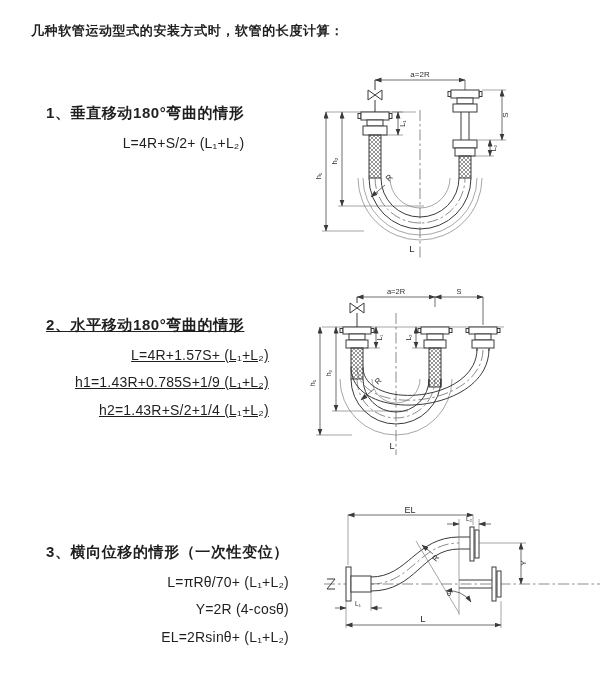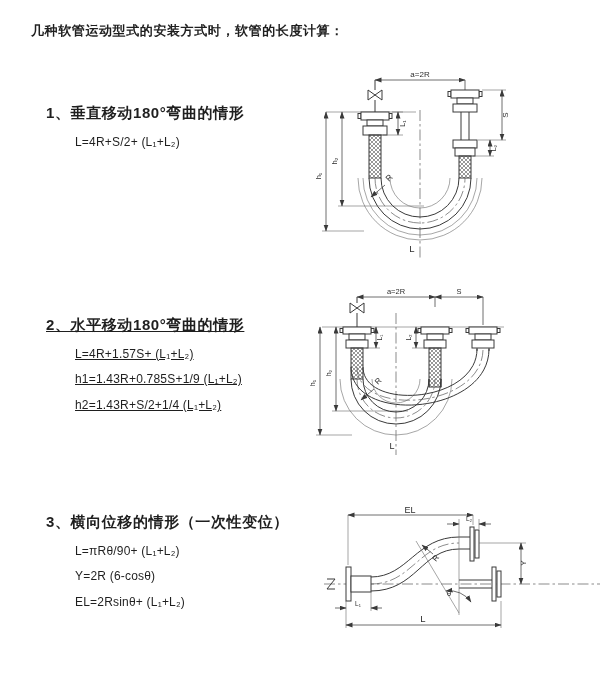--- a/index.html
+++ b/index.html
@@ -11,24 +11,24 @@
     position:relative;
     overflow:hidden;
   }
   .title {
     position:absolute; left:31px; top:22px;
     font-size:13px; font-weight:600; letter-spacing:0.6px;
     white-space:nowrap;
   }
   .section { position:absolute; left:46px; white-space:nowrap; }
   .sec-heading { font-size:15px; font-weight:600; letter-spacing:0.6px; }
-  .formula { font-size:12px; margin:11.5px 0 0 29px; letter-spacing:0.2px; }
+  .formula { font-size:14px; margin:11.5px 0 0 29px; letter-spacing:0.2px;text-align:right; }
   #section-1 { top:104px; }
   #section-2 { top:316px;text-decoration:underline; }
-  #section-3 { top:513px; }
+  #section-3 { top:543px; }
   .diagram { position:absolute; }
   #diagram-1 { left:312px; top:66px; }
   #diagram-2 { left:308px; top:283px; }
   #diagram-3 { left:316px; top:503px; }
   svg { display:block; }
   svg text { font-family:"Liberation Sans","DejaVu Sans",sans-serif; fill:#2e2e2e; }
   .ln   { stroke:#3a3a3a; stroke-width:1; fill:none; }
   .thin { stroke:#6a6a6a; stroke-width:0.6; fill:none; }
   .dim  { stroke:#4a4a4a; stroke-width:0.8; fill:none; }
   .cl   { stroke:#5a5a5a; stroke-width:0.7; fill:none; stroke-dasharray:11 3 2.5 3; }
@@ -48,22 +48,22 @@
 
   <div class="section" id="section-2">
     <div class="sec-heading">2、水平移动180°弯曲的情形</div>
     <div class="formula">L=4R+1.57S+ (L₁+L₂)</div>
     <div class="formula">h1=1.43R+0.785S+1/9 (L₁+L₂)</div>
     <div class="formula">h2=1.43R+S/2+1/4 (L₁+L₂)</div>
   </div>
 
   <div class="section" id="section-3">
     <div class="sec-heading">3、横向位移的情形（一次性变位）</div>
-    <div class="formula">L=πRθ/90+ (L₁+L₂)</div>
-    <div class="formula">Y=2R (6-cosθ)</div>
+    <div class="formula">L=πRθ/70+ (L₁+L₂)</div>
+    <div class="formula">Y=2R (4-cosθ)</div>
     <div class="formula">EL=2Rsinθ+ (L₁+L₂)</div>
   </div>
 
   <div class="diagram" id="diagram-1">
     <svg width="288" height="195" viewBox="0 0 288 195">
       <defs>
         <marker id="d1a" markerUnits="userSpaceOnUse" markerWidth="9" markerHeight="7" refX="6.5" refY="2.5" orient="auto-start-reverse">
           <path d="M0,0 L7,2.5 L0,5 Z" fill="#3a3a3a"></path>
         </marker>
         <pattern id="d1x" width="4" height="4" patternUnits="userSpaceOnUse">

